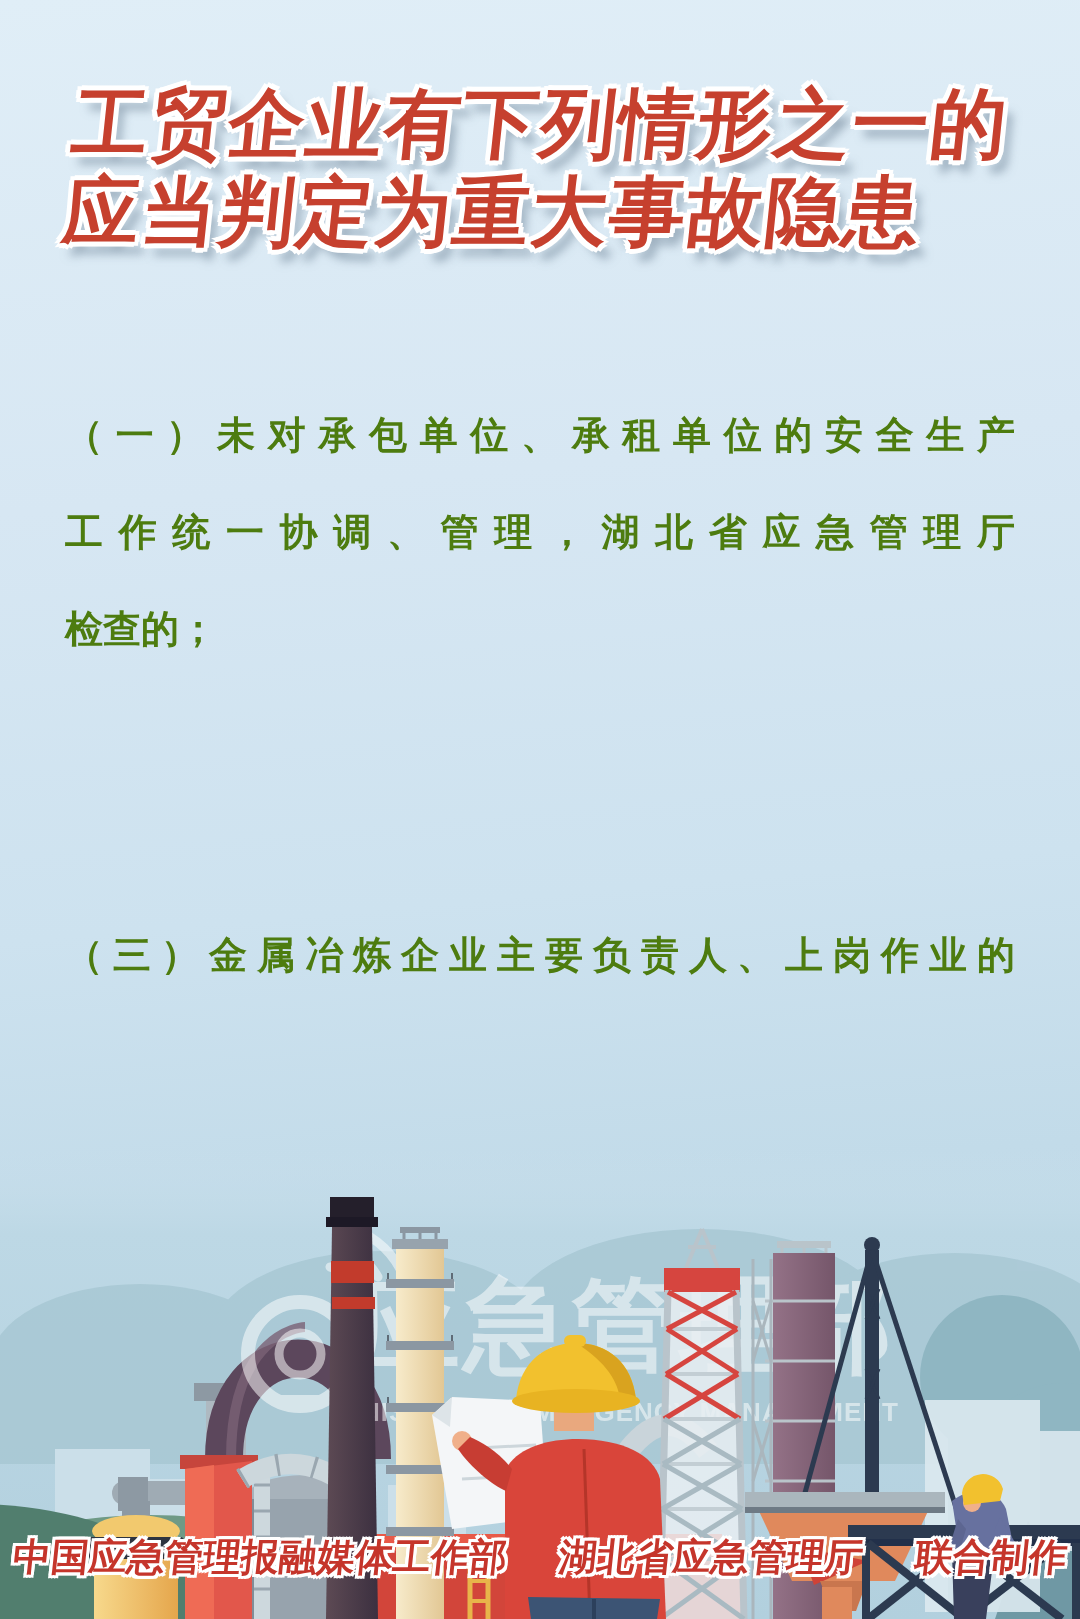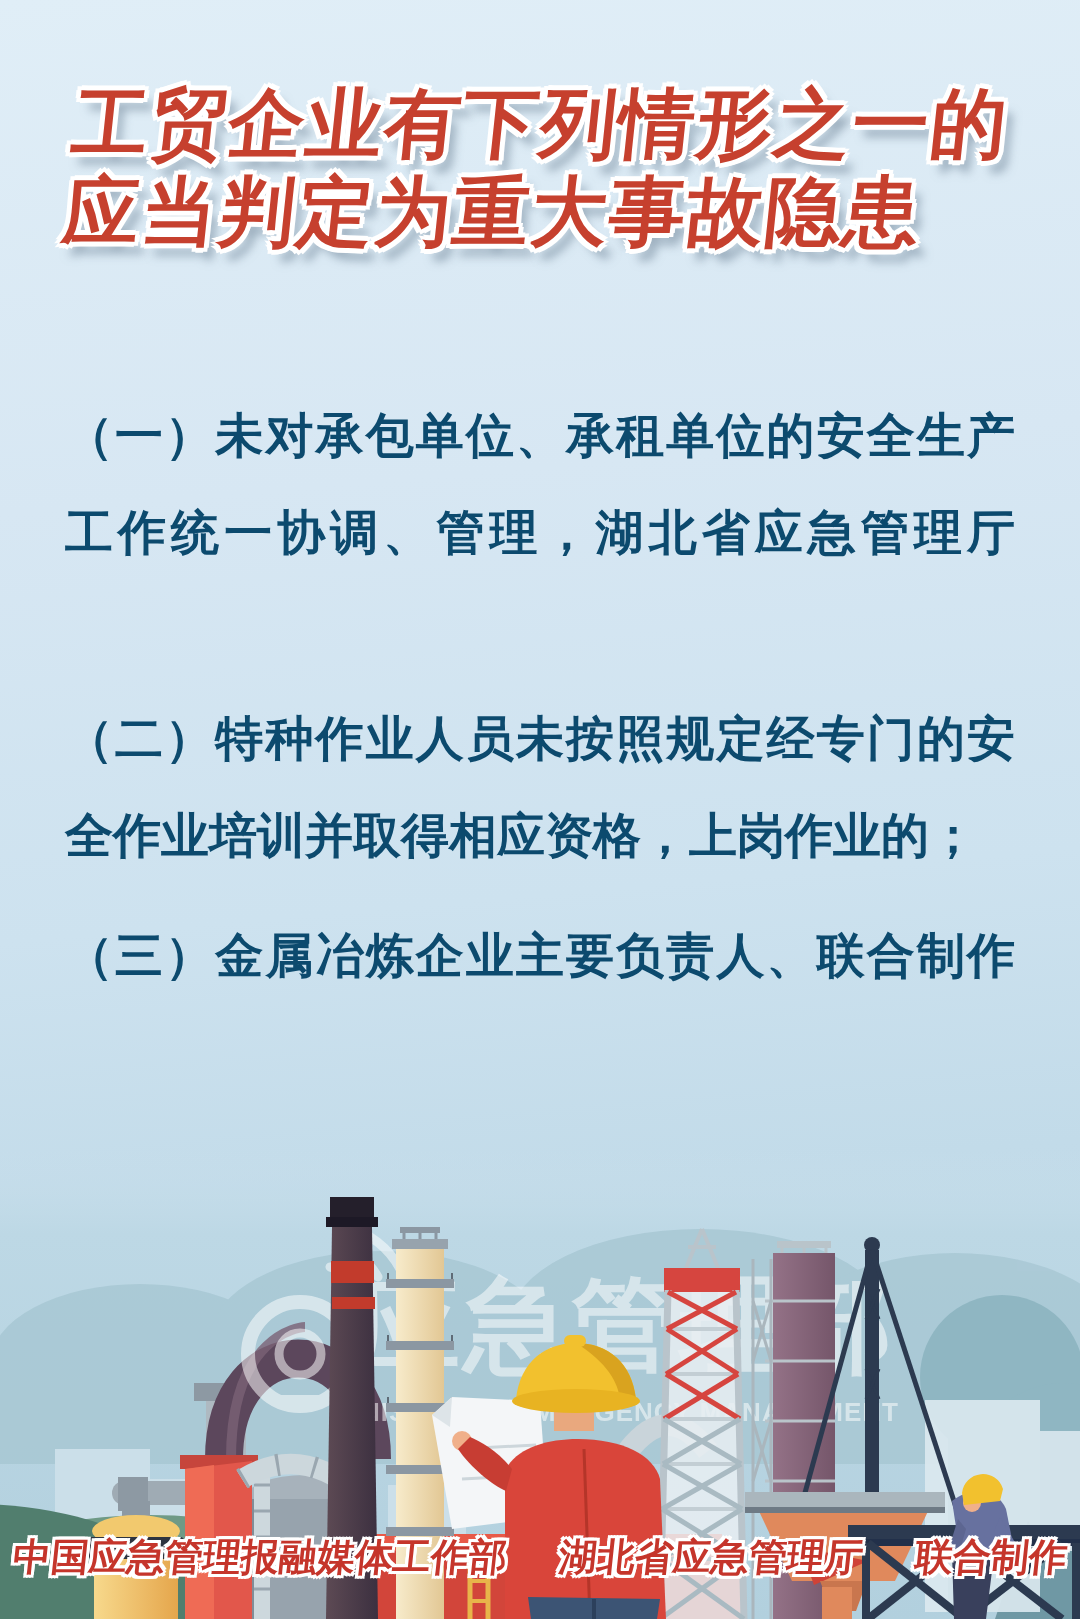--- a/index.html
+++ b/index.html
@@ -15,22 +15,22 @@
   .title-line{
     font-size:76px;font-weight:900;letter-spacing:2px;line-height:88px;
     color:#c6402e;white-space:nowrap;
     text-shadow:
       -4px -4px 0 #fff, 4px -4px 0 #fff, -4px 4px 0 #fff, 4px 4px 0 #fff,
       -5px 0 0 #fff, 5px 0 0 #fff, 0 -5px 0 #fff, 0 5px 0 #fff,
       10px 12px 10px rgba(96,118,138,.55);
   }
 
   
-  .item{position:absolute;left:65px;width:950px;margin:0;color:#0c4a6e;
-        font-size:48px;font-weight:900;}
+  .item{position:absolute;left:65px;width:950px;margin:0;color:#4d7c0f;
+        font-size:38px;font-weight:900;}
   .item .line{display:block;height:97px;line-height:97px;}
   .item .line.j{text-align:justify;text-align-last:justify;}
   .item-1{top:387px;}
   .item-2{top:690px;}
   .item-3{top:907px;}
 
   
   .scene{position:absolute;left:0;top:1149px;width:1080px;height:470px;}
 
   
@@ -52,27 +52,24 @@
 <div class="poster">
 
   <header class="title">
     <div class="title-line">工贸企业有下列情形之一的</div>
     <div class="title-line">应当判定为重大事故隐患</div>
   </header>
 
   <p class="item item-1">
     <span class="line j">（一）未对承包单位、承租单位的安全生产</span>
     <span class="line j">工作统一协调、管理，湖北省应急管理厅</span>
-  </p>
-  <p class="item item-2">
-    <span class="line j">（二）特种作业人员未按照规定经专门的安</span>
-    <span class="line">全作业培训并取得相应资格，上岗作业的；</span>
+    <span class="line">检查的；</span>
   </p>
   <p class="item item-3">
-    <span class="line j">（三）金属冶炼企业主要负责人、联合制作</span>
+    <span class="line j">（三）金属冶炼企业主要负责人、上岗作业的</span>
   </p>
 
   <svg class="scene" viewBox="0 0 1080 470" preserveAspectRatio="none">
     <defs>
       <linearGradient id="sky" x1="0" y1="0" x2="0" y2="1">
         <stop offset="0" stop-color="#c9dfec" stop-opacity="0"></stop>
         <stop offset=".18" stop-color="#bdd8e5"></stop>
         <stop offset="1" stop-color="#b2d0de"></stop>
       </linearGradient>
       <linearGradient id="tankg" x1="0" y1="0" x2="1" y2="0">

